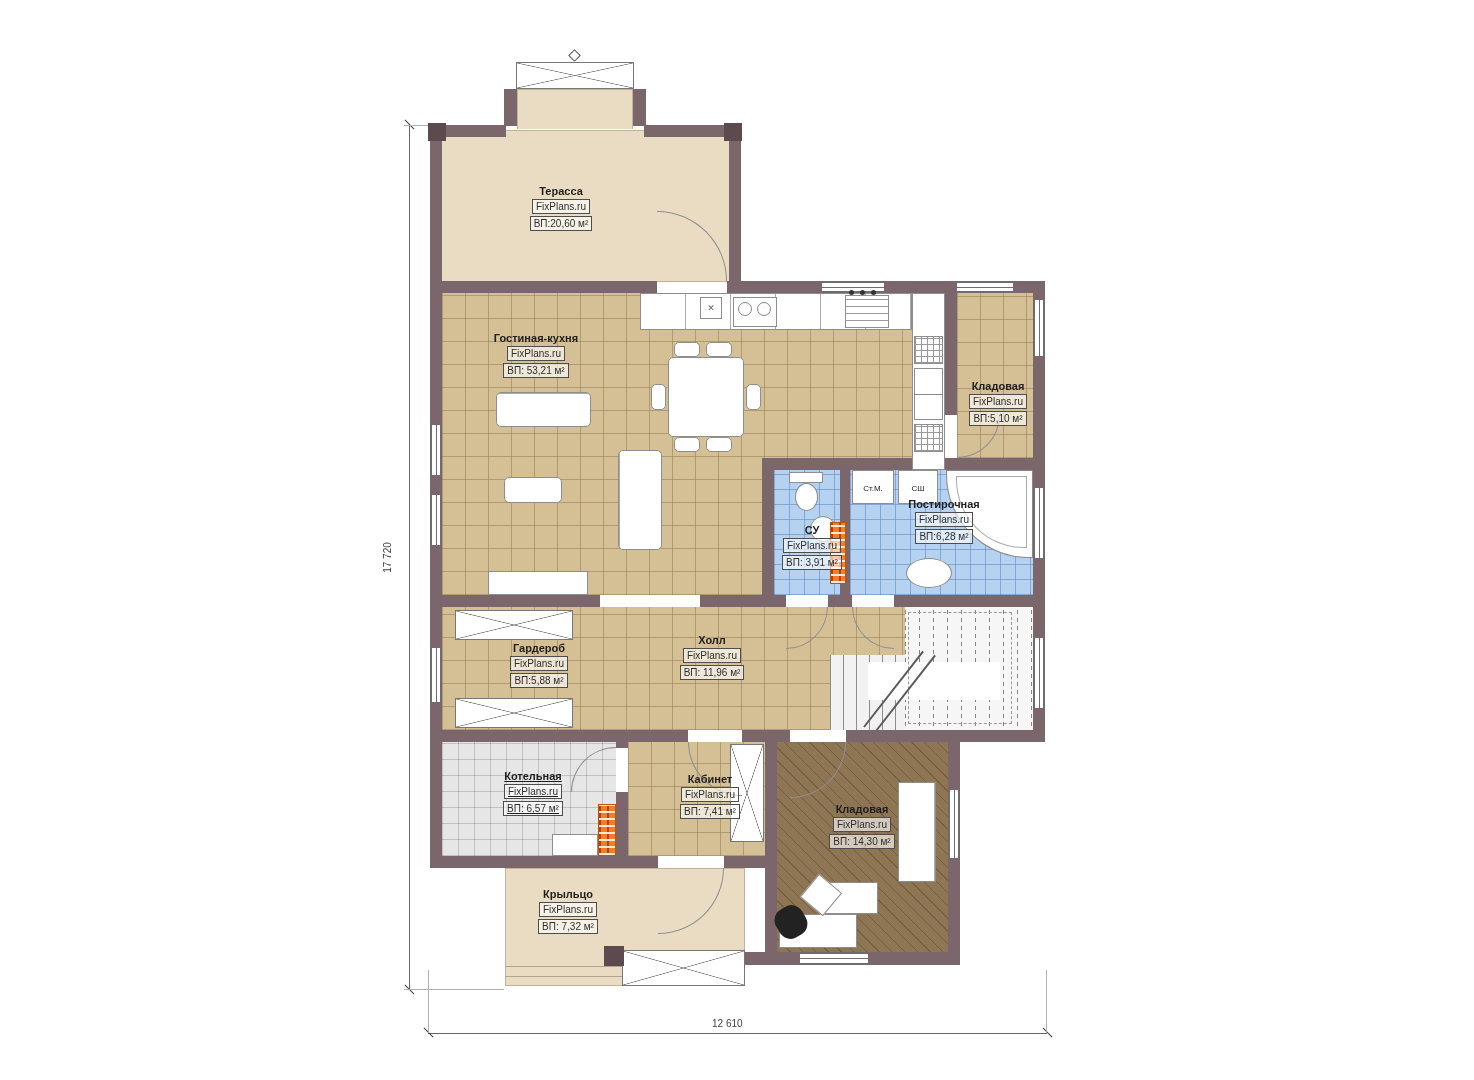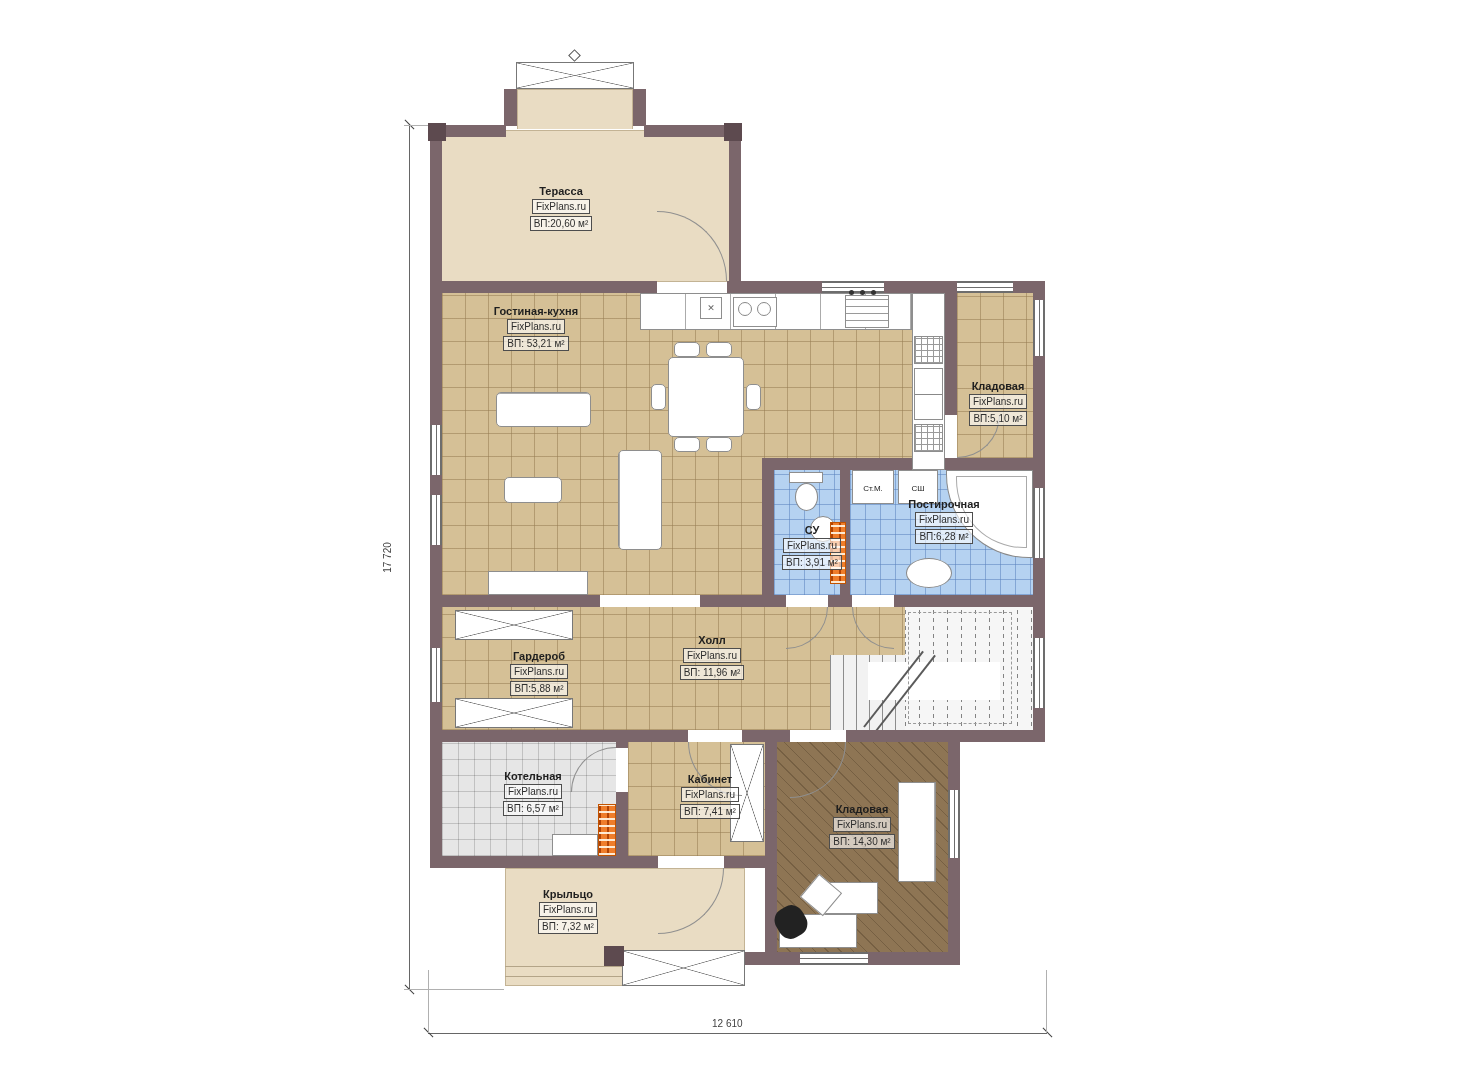--- a/index.html
+++ b/index.html
@@ -228,21 +228,21 @@
   <div class="abs arc arc-bl" style="left:688px;top:742px;width:54px;height:54px;"></div>
   <div class="abs arc arc-br" style="left:790px;top:742px;width:56px;height:56px;"></div>
   <div class="abs arc arc-tl" style="left:571px;top:747px;width:45px;height:45px;"></div>
   <div class="abs arc arc-br" style="left:658px;top:868px;width:66px;height:66px;"></div>
 
   <div class="rlabel" style="left:516px;top:185px;width:90px;">
     <div class="rname">Терасса</div>
     <span class="box">FixPlans.ru</span>
     <span class="box">ВП:20,60 м²</span>
   </div>
-  <div class="rlabel" style="left:481px;top:305px;width:110px;">
+  <div class="rlabel" style="left:481px;top:332px;width:110px;">
     <div class="rname">Гостиная-кухня</div>
     <span class="box">FixPlans.ru</span>
     <span class="box">ВП: 53,21 м²</span>
   </div>
   <div class="rlabel" style="left:953px;top:380px;width:90px;">
     <div class="rname">Кладовая</div>
     <span class="box">FixPlans.ru</span>
     <span class="box">ВП:5,10 м²</span>
   </div>
   <div class="rlabel" style="left:777px;top:524px;width:70px;">
@@ -253,26 +253,26 @@
   <div class="rlabel" style="left:898px;top:498px;width:92px;">
     <div class="rname">Постирочная</div>
     <span class="box">FixPlans.ru</span>
     <span class="box">ВП:6,28 м²</span>
   </div>
   <div class="rlabel" style="left:668px;top:634px;width:88px;">
     <div class="rname">Холл</div>
     <span class="box">FixPlans.ru</span>
     <span class="box">ВП: 11,96 м²</span>
   </div>
-  <div class="rlabel" style="left:495px;top:642px;width:88px;margin-top:8px;">
+  <div class="rlabel" style="left:495px;top:642px;width:88px;">
     <div class="rname">Гардероб</div>
     <span class="box">FixPlans.ru</span>
     <span class="box">ВП:5,88 м²</span>
   </div>
-  <div class="rlabel" style="left:489px;top:770px;width:88px;">
+  <div class="rlabel" style="left:489px;top:770px;width:88px;text-decoration:underline;">
     <div class="rname">Котельная</div>
     <span class="box">FixPlans.ru</span>
     <span class="box">ВП: 6,57 м²</span>
   </div>
   <div class="rlabel" style="left:666px;top:773px;width:88px;">
     <div class="rname">Кабинет</div>
     <span class="box">FixPlans.ru</span>
     <span class="box">ВП: 7,41 м²</span>
   </div>
   <div class="rlabel" style="left:818px;top:803px;width:88px;">

